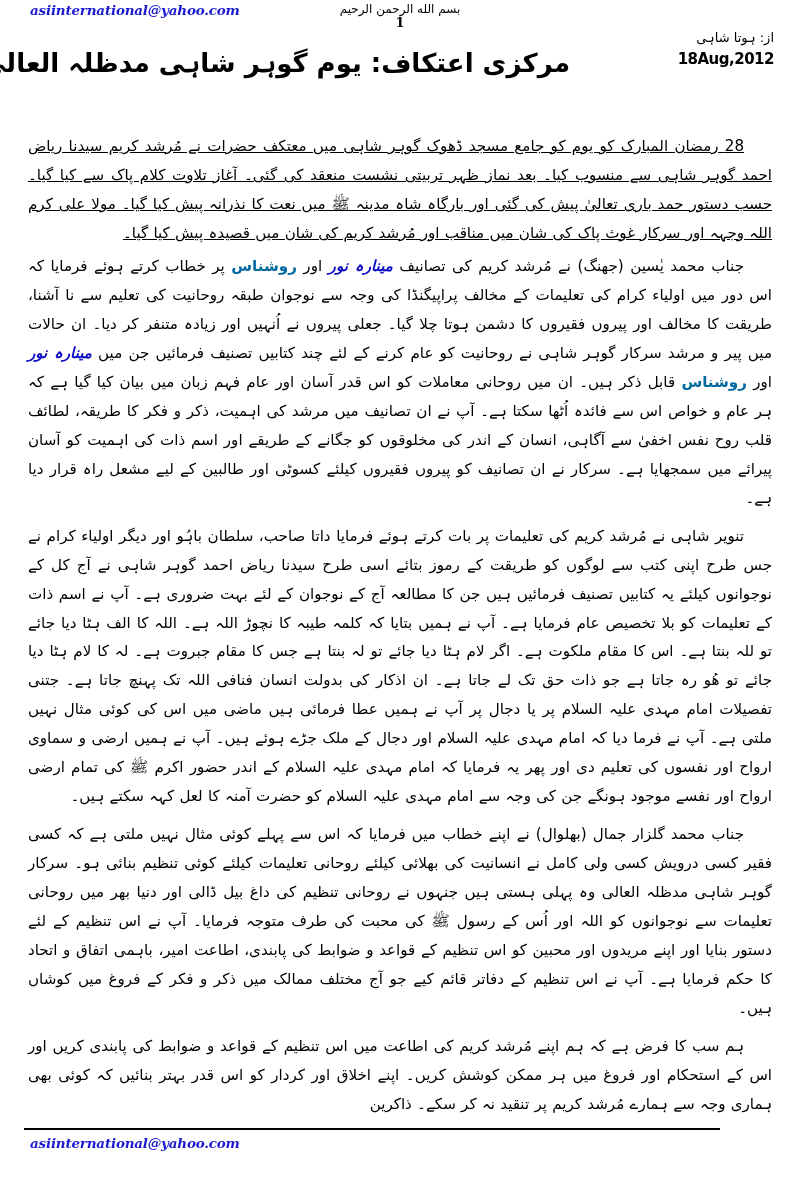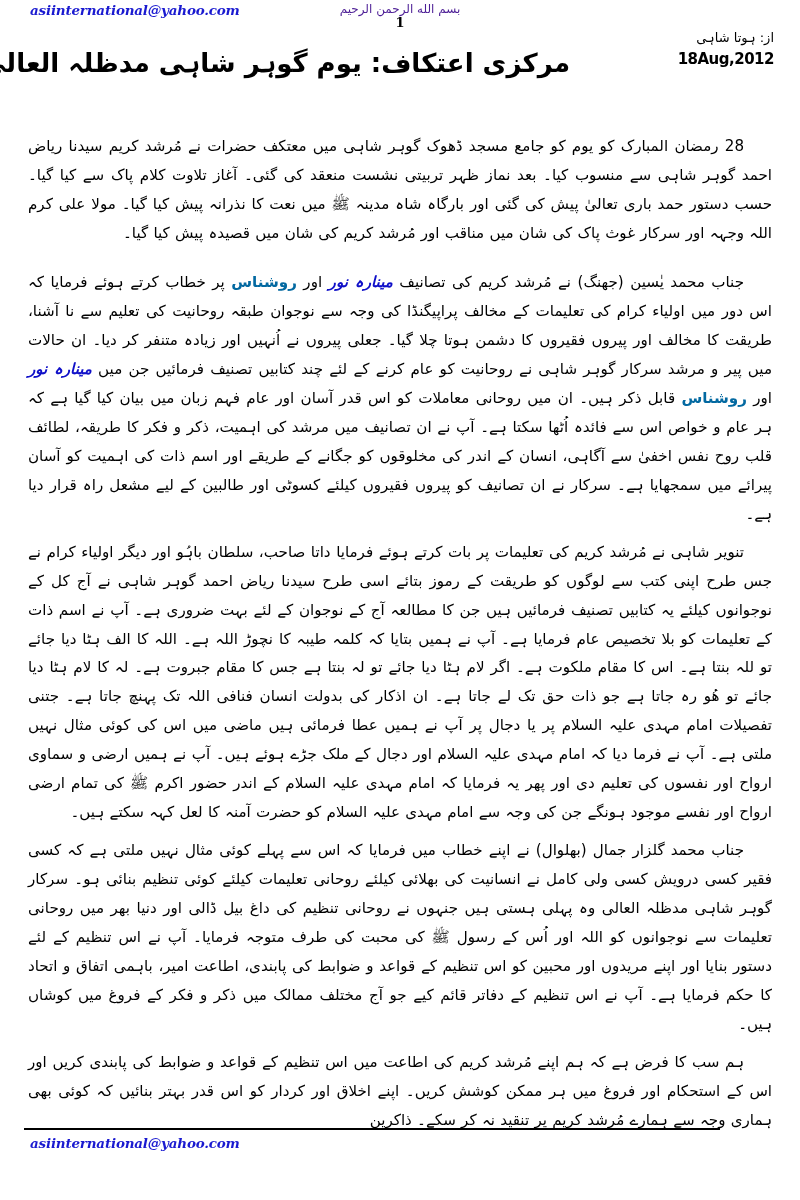--- a/index.html
+++ b/index.html
@@ -34,21 +34,21 @@
     font-style: italic;
     font-weight: bold;
     font-size: 13.5px;
     letter-spacing: -0.2px;
     white-space: nowrap;
   }
   .hdr-bismillah {
     position: absolute;
     left: 0; right: 0; top: 3px;
     text-align: center;
-    color: #4c1d95;
+    color: #000000;
     font-family: "DejaVu Sans", sans-serif;
     font-size: 12px;
     direction: rtl;
     line-height: 1.1;
   }
   .hdr-pageno {
     position: absolute;
     left: 0; right: 0; top: 15px;
     text-align: center;
     color: #000;
@@ -101,21 +101,21 @@
   .para {
     font-family: "DejaVu Sans", sans-serif;
     font-size: 15.1px;
     line-height: 1.92;
     text-align: justify;
     text-align-last: right;
     margin: 0 0 9px 0;
     text-indent: 28px;
     word-spacing: 0.5px;
   }
-  .para.tight { margin-bottom: 20px; }
+  .para.tight { margin-bottom: 4px; text-decoration: underline; }
   .kw-blue  { color: #0f0fc8; font-weight: bold; font-style: italic; }
   .kw-red   { color: #0369a1; font-weight: bold; }
 
   
   .footer {
     position: absolute;
     left: 24px;
     right: 24px;
     bottom: 30px;
     height: 42px;

